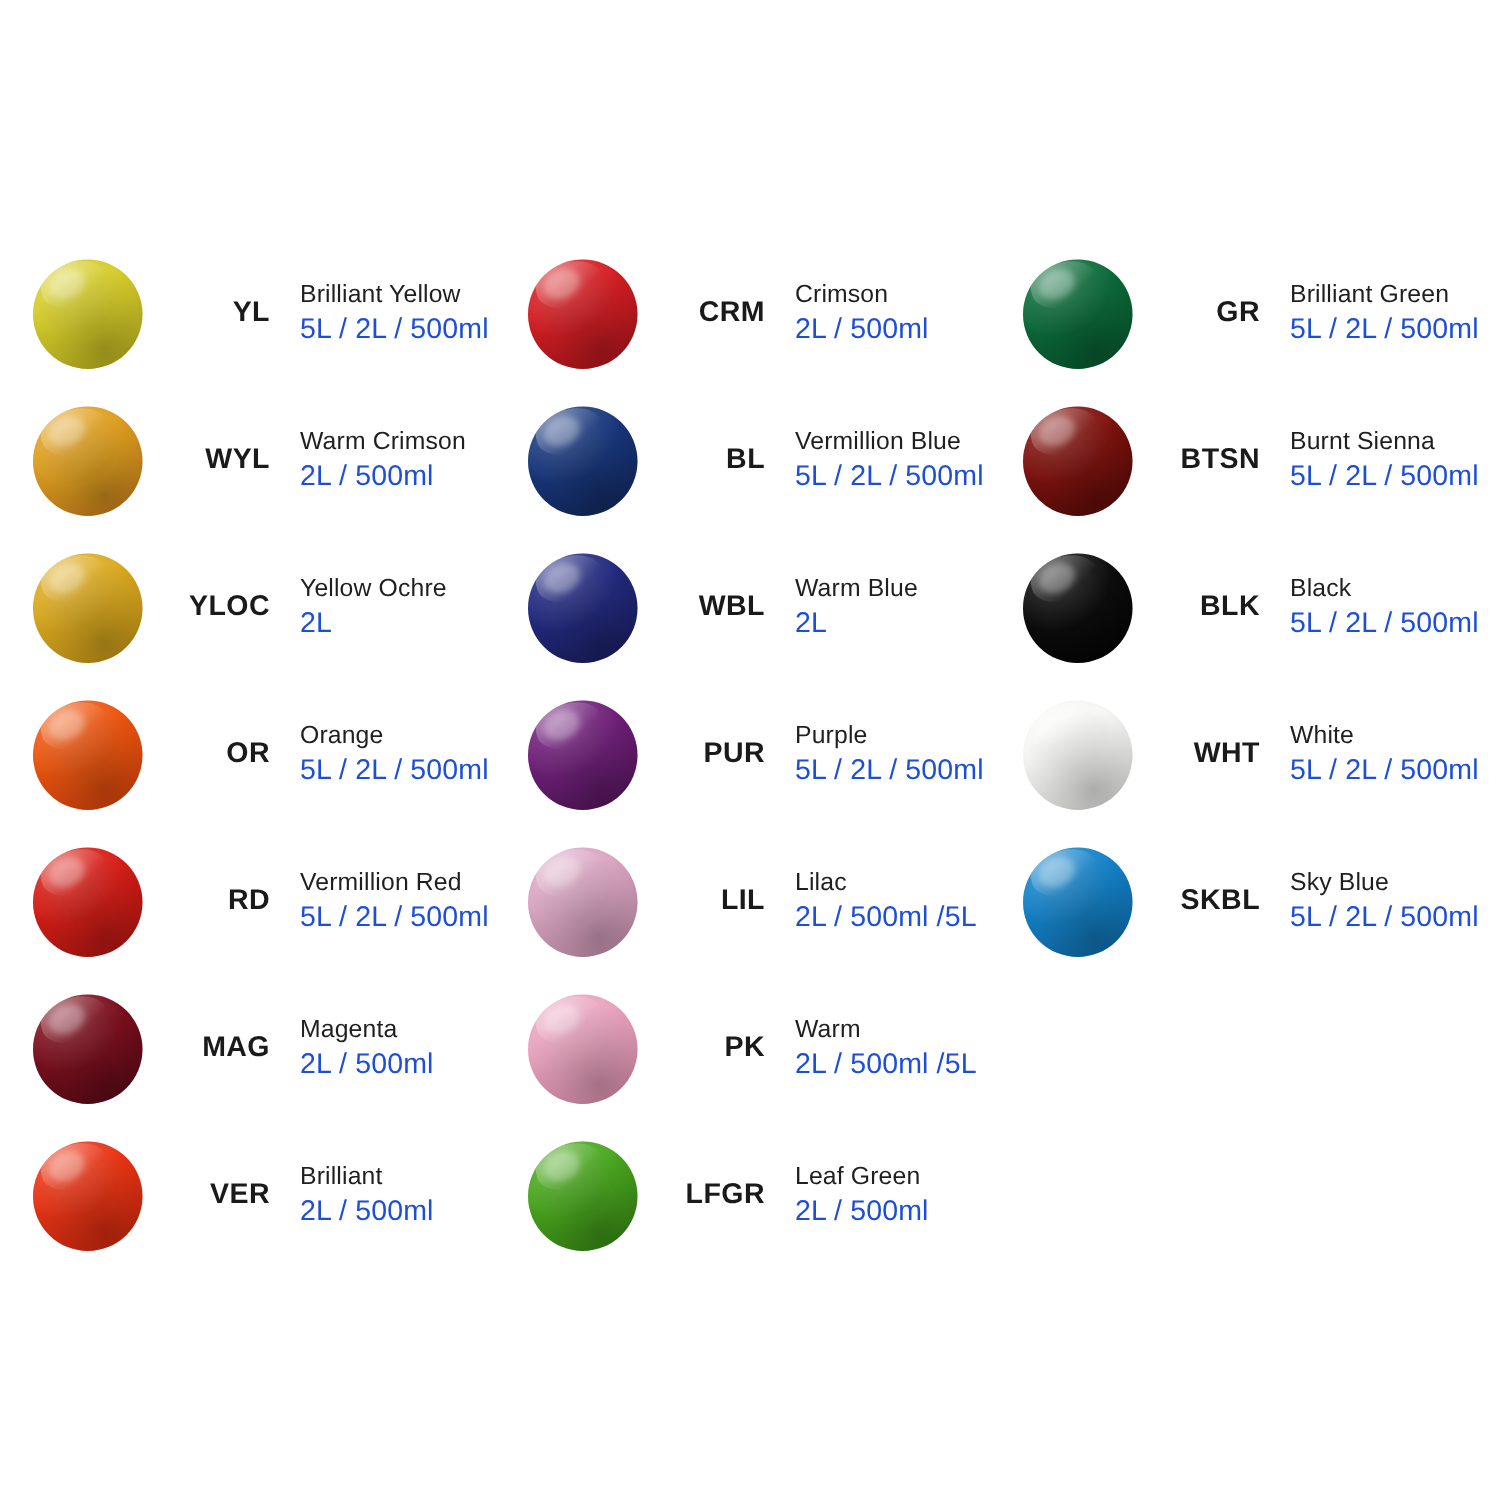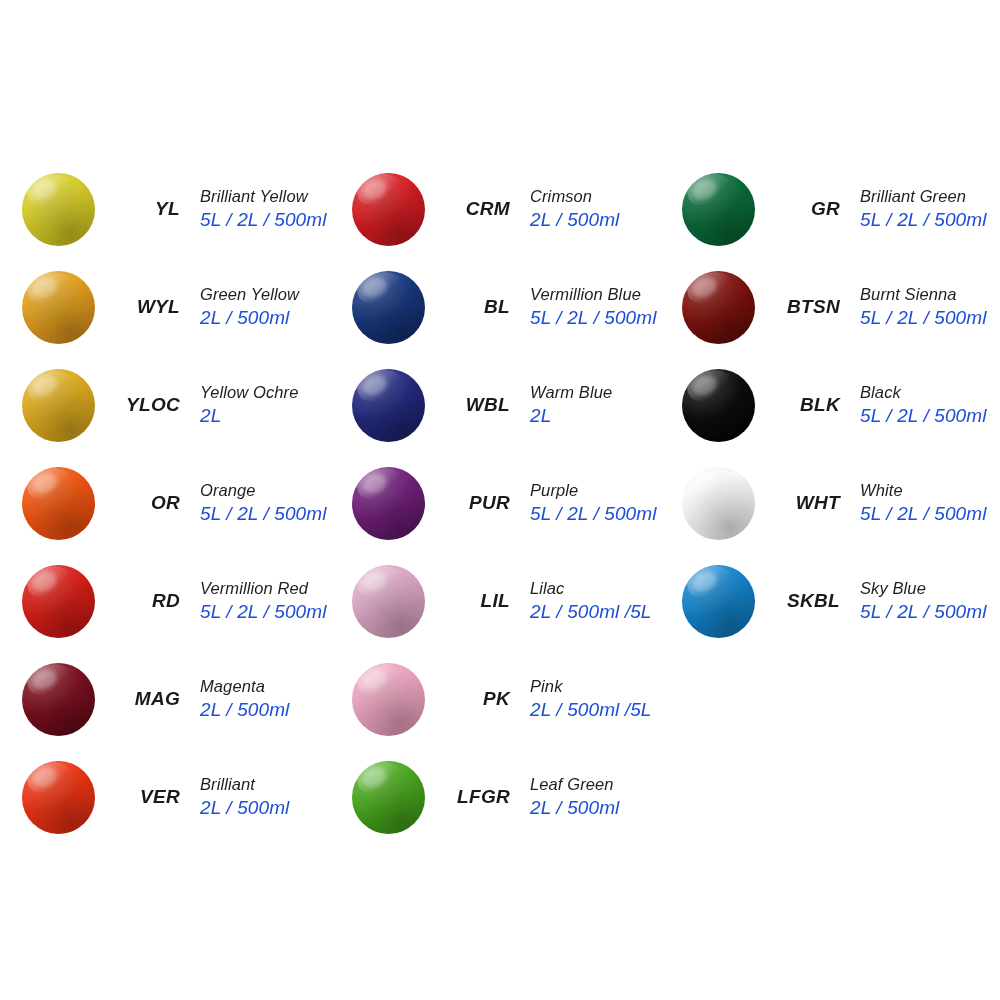--- a/index.html
+++ b/index.html
@@ -22,21 +22,20 @@
     padding:160px 0 0 18px;
     box-sizing:border-box;
     align-content:start;
   }
   .column{display:block;}
   .swatch-row{
     height:98px;
     display:flex;
     align-items:center;
     position:relative;
-    font-style:italic;
   }
   .blob-wrap{
     width:80px;height:80px;
     flex:0 0 80px;
     position:relative;
     display:flex;align-items:center;justify-content:center;
   }
   .blob{
     width:73px;height:73px;
     border-radius:50%;
@@ -125,21 +124,21 @@
         </div>
       </div>
       <div class="swatch-row">
         <div class="blob-wrap">
           <div class="blob" style="background: radial-gradient(circle at 38% 30%, rgb(224, 160, 32) 0%, rgb(224, 160, 32) 45%, rgb(194, 115, 26) 100%);">
             <span class="sheen"></span>
           </div>
         </div>
         <div class="code">WYL</div>
         <div class="info">
-          <div class="cname">Green Yellow</div>
+          <div class="cname">Warm Crimson</div>
           <div class="csize">2L / 500ml</div>
         </div>
       </div>
       <div class="swatch-row">
         <div class="blob-wrap">
           <div class="blob" style="background: radial-gradient(circle at 38% 30%, rgb(220, 171, 33) 0%, rgb(220, 171, 33) 45%, rgb(192, 143, 20) 100%);">
             <span class="sheen"></span>
           </div>
         </div>
         <div class="code">YLOC</div>
@@ -259,21 +258,21 @@
         </div>
       </div>
       <div class="swatch-row">
         <div class="blob-wrap">
           <div class="blob" style="background: radial-gradient(circle at 38% 30%, rgb(234, 164, 191) 0%, rgb(234, 164, 191) 45%, rgb(216, 138, 168) 100%);">
             <span class="sheen"></span>
           </div>
         </div>
         <div class="code">PK</div>
         <div class="info">
-          <div class="cname">Pink</div>
+          <div class="cname">Warm</div>
           <div class="csize">2L / 500ml /5L</div>
         </div>
       </div>
       <div class="swatch-row">
         <div class="blob-wrap">
           <div class="blob" style="background: radial-gradient(circle at 38% 30%, rgb(74, 168, 31) 0%, rgb(74, 168, 31) 45%, rgb(47, 125, 17) 100%);">
             <span class="sheen"></span>
           </div>
         </div>
         <div class="code">LFGR</div>

